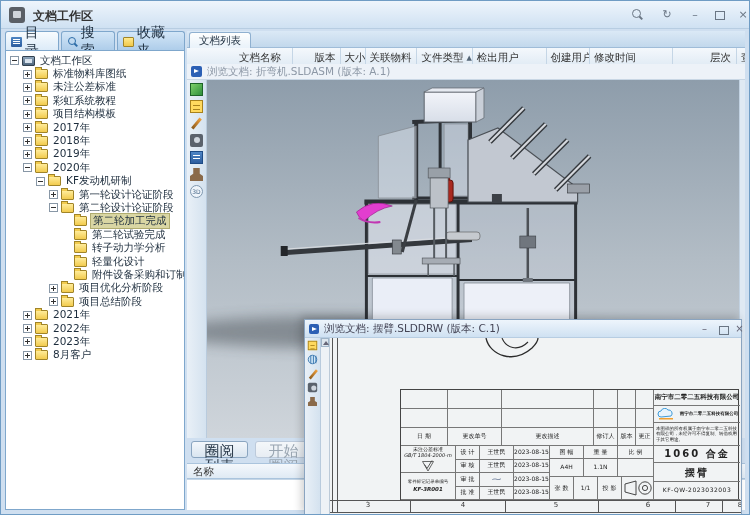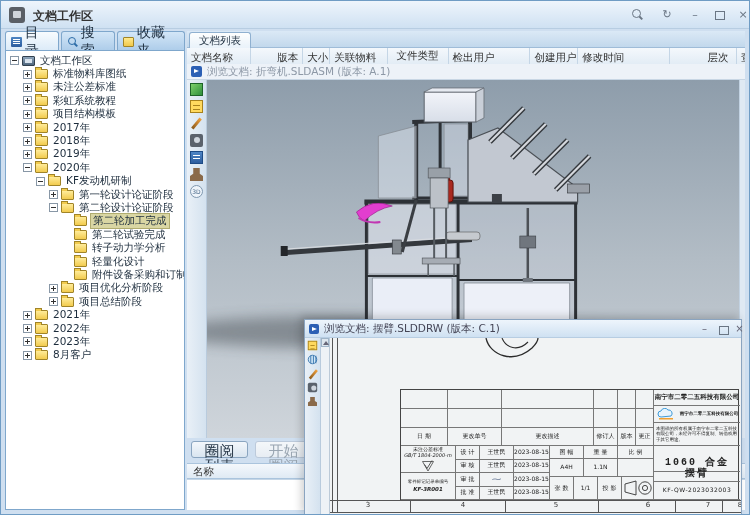--- a/index.html
+++ b/index.html
@@ -52,21 +52,21 @@
   .trow.sel .tlabel{background:#d9d6a3;border:1px solid #b0ac6f;}
   .d0{padding-left:2px;}.d1{padding-left:15px;}.d2{padding-left:28px;}.d3{padding-left:41px;}.d4{padding-left:54px;}
   
   .main{position:absolute;left:186px;top:30px;right:4px;bottom:4px;}
   .dl-tabstrip{position:absolute;left:0;top:0;right:0;height:17px;background:linear-gradient(#dbe9f6,#c2d8ec);
                border-bottom:1px solid #9fbcd8;}
   .dl-tab{position:absolute;left:2px;top:1px;width:62px;height:16px;background:linear-gradient(#fdfefe,#e9f2fa);
           border:1px solid #8fb0d0;border-bottom:none;border-radius:3px 3px 0 0;
           font-size:10.5px;text-align:center;line-height:15px;color:#234;}
   .dl-header{position:absolute;left:0;top:17px;right:0;height:20px;display:flex;
-             background:linear-gradient(#f4f8fc,#dfeaf4);border-bottom:1px solid #aac4dd;font-size:10.5px;color:#333;}
+             background:linear-gradient(#f4f8fc,#dfeaf4);border-bottom:1px solid #aac4dd;font-size:10.5px;color:#333;padding-left:48px;}
   .dl-cell{border-right:1px solid #c5d6e6;padding:1px 4px 0 4px;white-space:nowrap;overflow:hidden;display:flex;gap:3px;align-items:center;}
   .sortcaret{font-size:7px;color:#567;}
   .viewer-caption{position:absolute;left:0;top:33px;right:0;height:16px;background:#edf2f8;
                   border-bottom:1px solid #c8d6e4;font-size:10.5px;color:#8d98a6;display:flex;align-items:center;gap:5px;padding-left:4px;}
   .docicon{width:11px;height:11px;background:#2b5fb4;border-radius:2px;position:relative;}
   .docicon:after{content:"";position:absolute;left:3px;top:3px;border-left:5px solid #fff;border-top:2.5px solid transparent;border-bottom:2.5px solid transparent;}
   .viewer{position:absolute;left:0;top:49px;right:0;height:358px;}
   .vtoolbar{position:absolute;left:0;top:0;bottom:0;width:20px;background:linear-gradient(90deg,#e9f0f7,#d4e2ef);
             border-right:1px solid #b9cbdd;display:flex;flex-direction:column;align-items:center;padding-top:3px;gap:4px;}
   .vti{width:13px;height:13px;position:relative;}
@@ -275,21 +275,21 @@
 
   <div class="main">
     <div class="dl-tabstrip">
       <div class="dl-tab">文档列表</div>
     </div>
     <div class="dl-header">
       <div class="dl-cell" style="width:67px;">文档名称</div>
       <div class="dl-cell" style="width:55px;justify-content:flex-end;">版本</div>
       <div class="dl-cell" style="width:28px;">大小</div>
       <div class="dl-cell" style="width:60px;">关联物料</div>
-      <div class="dl-cell" style="width:64px;flex-direction:column;">
+      <div class="dl-cell" style="width:64px;">
           <span>文件类型</span>
           <span class="sortcaret">▲</span>
         </div>
       <div class="dl-cell" style="width:86px;">检出用户</div>
       <div class="dl-cell" style="width:50px;">创建用户</div>
       <div class="dl-cell" style="width:97px;">修改时间</div>
       <div class="dl-cell" style="width:35px;margin-left:33px;">层次</div>
       <div class="dl-cell last" style="flex:1;border-right:none;">查看</div>
     </div>
     <div class="viewer-caption">
@@ -522,21 +522,21 @@
           <div class="tc" style="left:173px;top:87px;width:24px;height:23px;">1/1</div>
           <div class="tc" style="left:197px;top:87px;width:24px;height:23px;">投 影</div>
           <div class="tc" style="left:221px;top:87px;width:32px;height:23px;">
             <svg width="30" height="16" viewBox="0 0 30 16">
               <polygon points="2,4 13,1 13,15 2,12" fill="none" stroke="#333" stroke-width="0.9"></polygon>
               <circle cx="22" cy="8" r="6.2" fill="none" stroke="#333" stroke-width="0.9"></circle>
               <circle cx="22" cy="8" r="2.6" fill="none" stroke="#333" stroke-width="0.9"></circle>
             </svg>
           </div>
 
-          <div class="tc last bigcell" style="left:253px;top:64px;width:86px;height:18px;font-family:Liberation Mono, monospace;">1060 合金</div>
+          <div class="tc last bigcell" style="left:253px;top:55px;width:86px;height:18px;">1060 合金</div>
           <div class="tc last bigcell" style="left:253px;top:74px;width:86px;height:18px;">摆臂</div>
           <div class="tc last numcell" style="left:253px;top:92px;width:86px;height:18px;">KF-QW-2023032003</div>
         </div>
 
         <div class="sheetline" style="left:0;right:0;top:162px;height:1px;"></div>
         <div class="sheetline" style="left:0;right:0;top:174px;height:1px;"></div>
         <span class="zone-num" style="left:32px;">3</span>
         <span class="zone-num" style="left:127px;">4</span>
         <span class="zone-num" style="left:220px;">5</span>
         <span class="zone-num" style="left:312px;">6</span>

